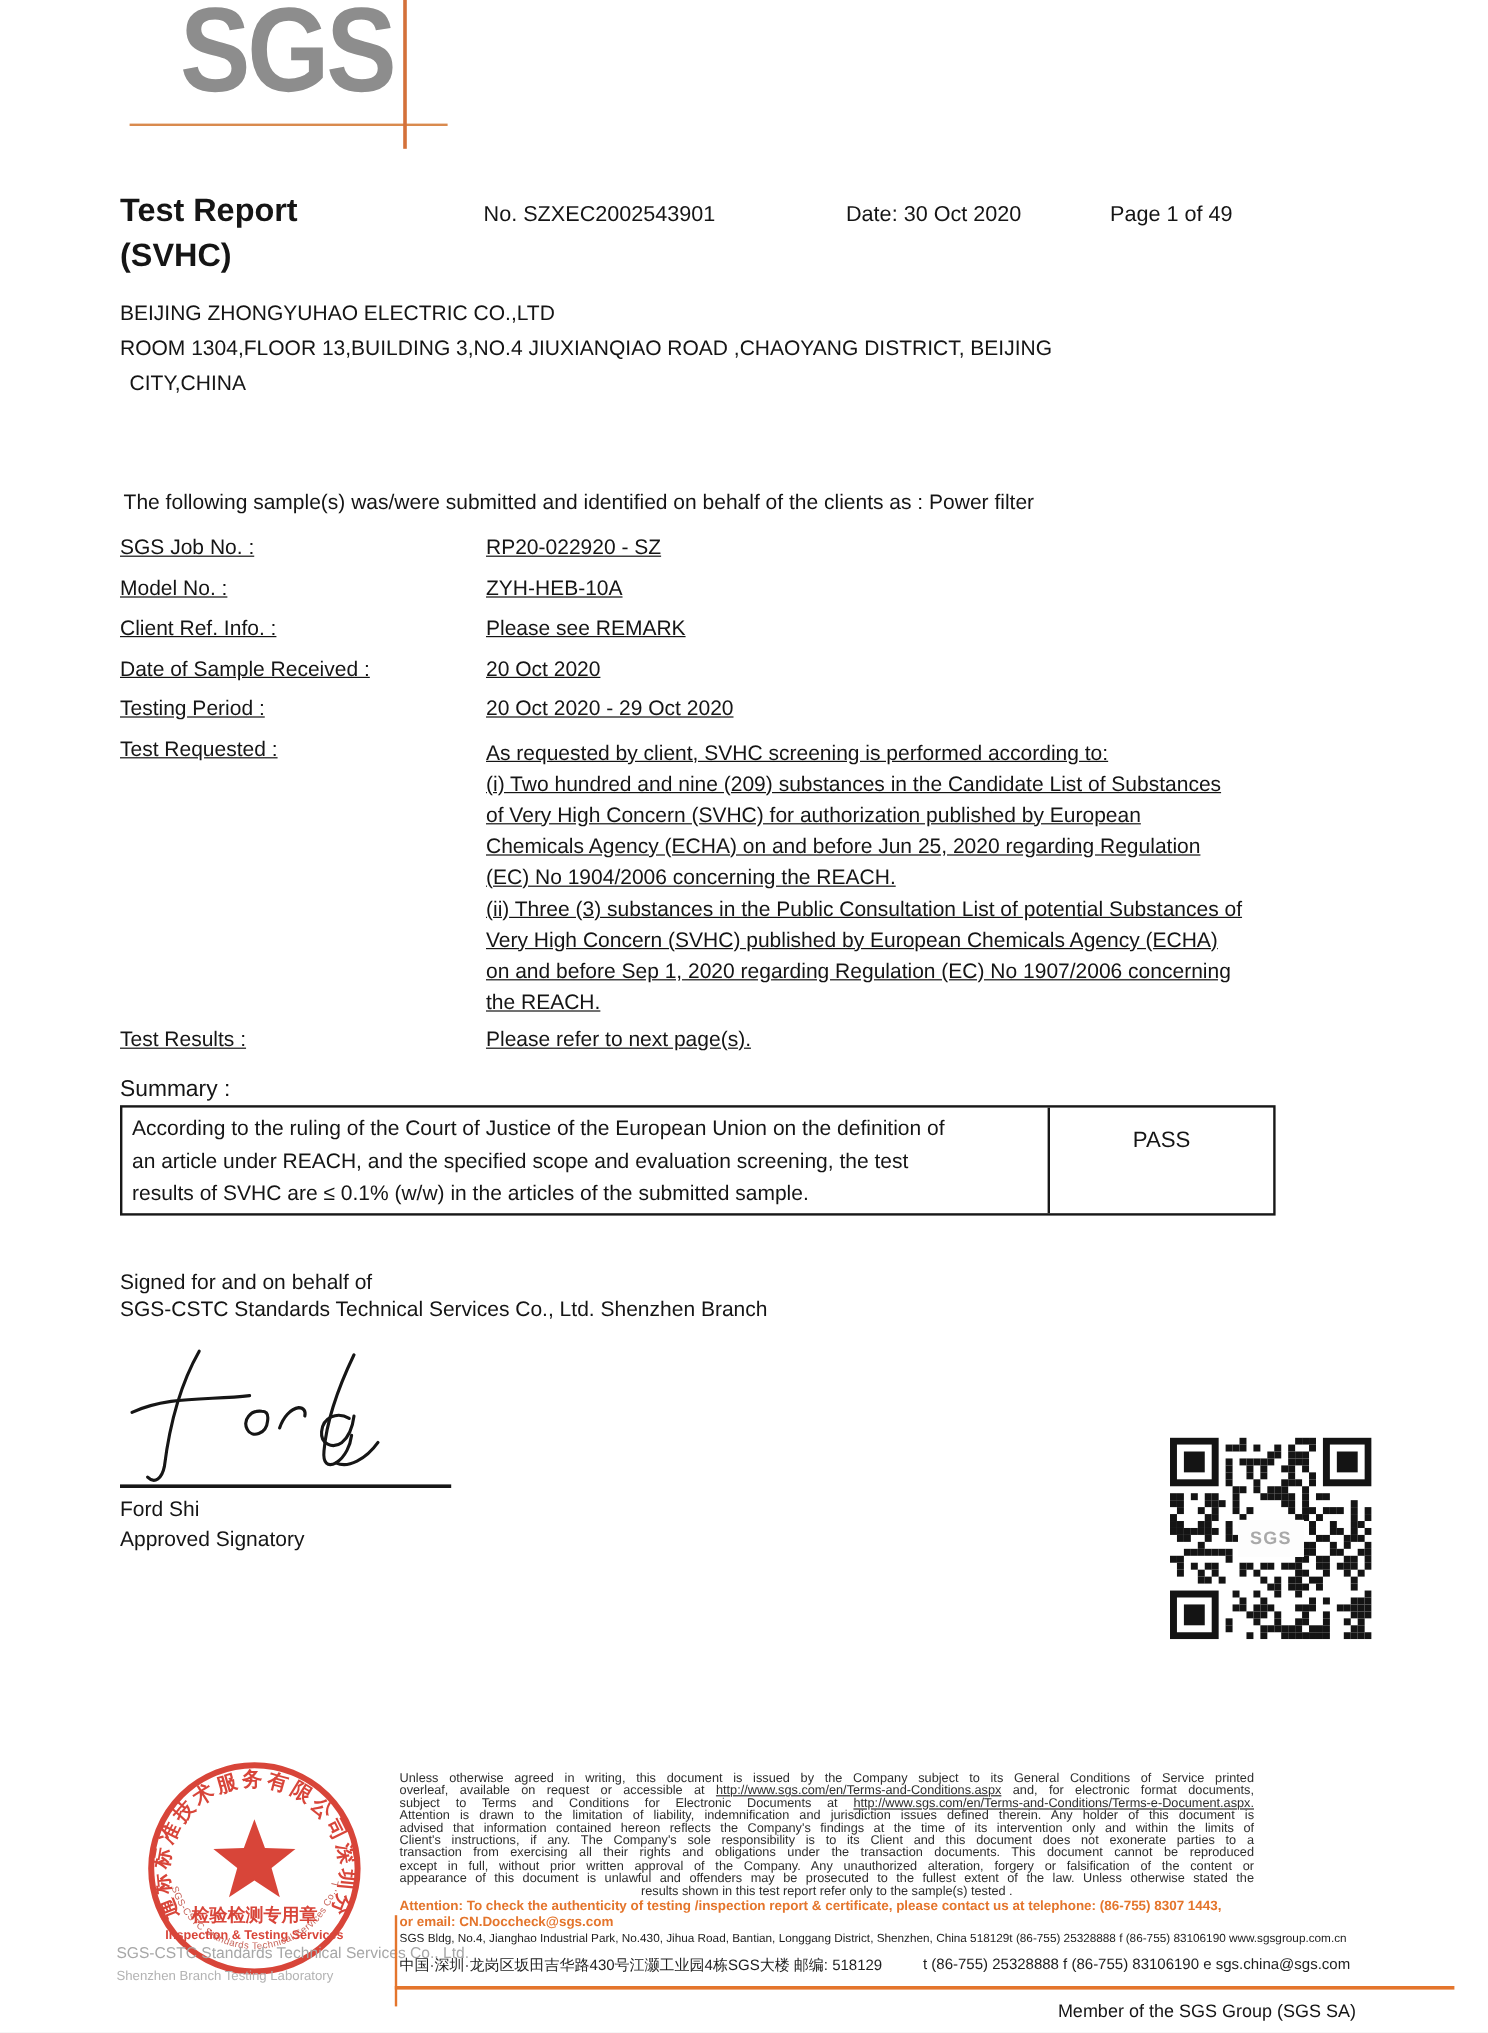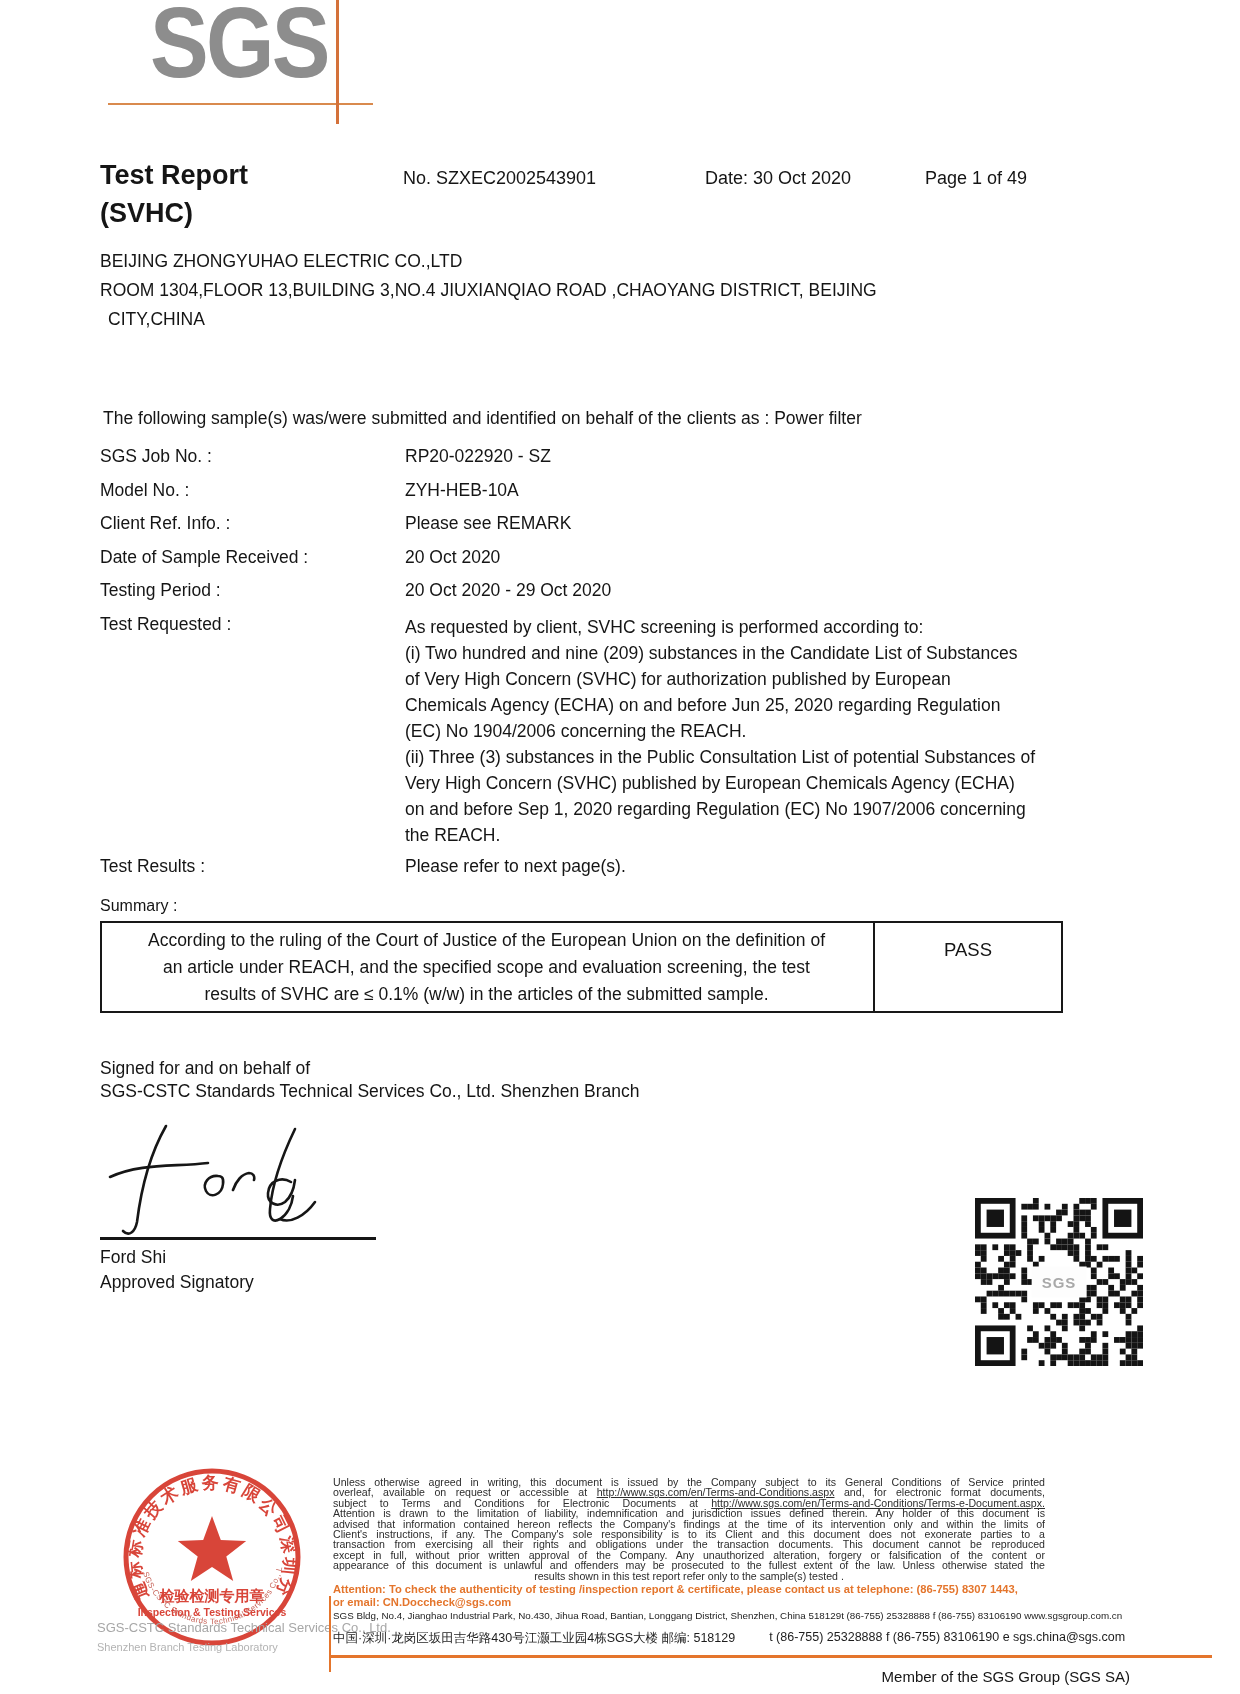--- a/index.html
+++ b/index.html
@@ -17,29 +17,29 @@
   .meta{font-size:18px;top:168px;}
   .meta-no{left:403px;}
   .meta-date{left:705px;}
   .meta-page{left:925px;}
   
   .client{left:100px;top:247px;font-size:17.5px;line-height:29px;}
   .client .indent{padding-left:8px;}
   .sample-line{left:103px;top:408px;font-size:17.5px;}
   
   #fields-block{left:100px;top:446px;width:990px;font-size:17.5px;}
-  .field-row{display:flex;margin-bottom:12.5px;}
+  .field-row{display:flex;margin-bottom:12.5px;text-decoration:underline;}
   .field-label{width:305px;flex:0 0 305px;line-height:21px;}
   .field-value{flex:1;line-height:21px;}
   .field-row.multi .field-value div{line-height:26px;}
   .field-row.multi{margin-bottom:8px;}
   
-  .summary-label{left:100px;top:897px;font-size:16px;text-align:center;}
+  .summary-label{left:100px;top:897px;font-size:19px;text-align:center;}
   .summary-table{left:100px;top:921px;width:959px;height:88px;border:2px solid #181818;display:flex;}
-  .summary-text{flex:1;padding:4px 10px 0 8px;font-size:17.5px;line-height:27px;text-align:center;}
+  .summary-text{flex:1;padding:4px 10px 0 8px;font-size:17.5px;line-height:27px;}
   .summary-result{width:186px;flex:0 0 186px;border-left:2px solid #181818;text-align:center;
                   padding-top:16px;font-size:18.5px;}
   
   .signed1{left:100px;top:1058px;font-size:17.5px;}
   .signed2{left:100px;top:1081px;font-size:17.5px;}
   .sig-svg{left:102px;top:1118px;}
   .sig-line{left:100px;top:1237px;width:276px;height:2.5px;background:#161616;}
   .signer-name{left:100px;top:1247px;font-size:17.5px;}
   .signer-title{left:100px;top:1272px;font-size:17.5px;}
   

